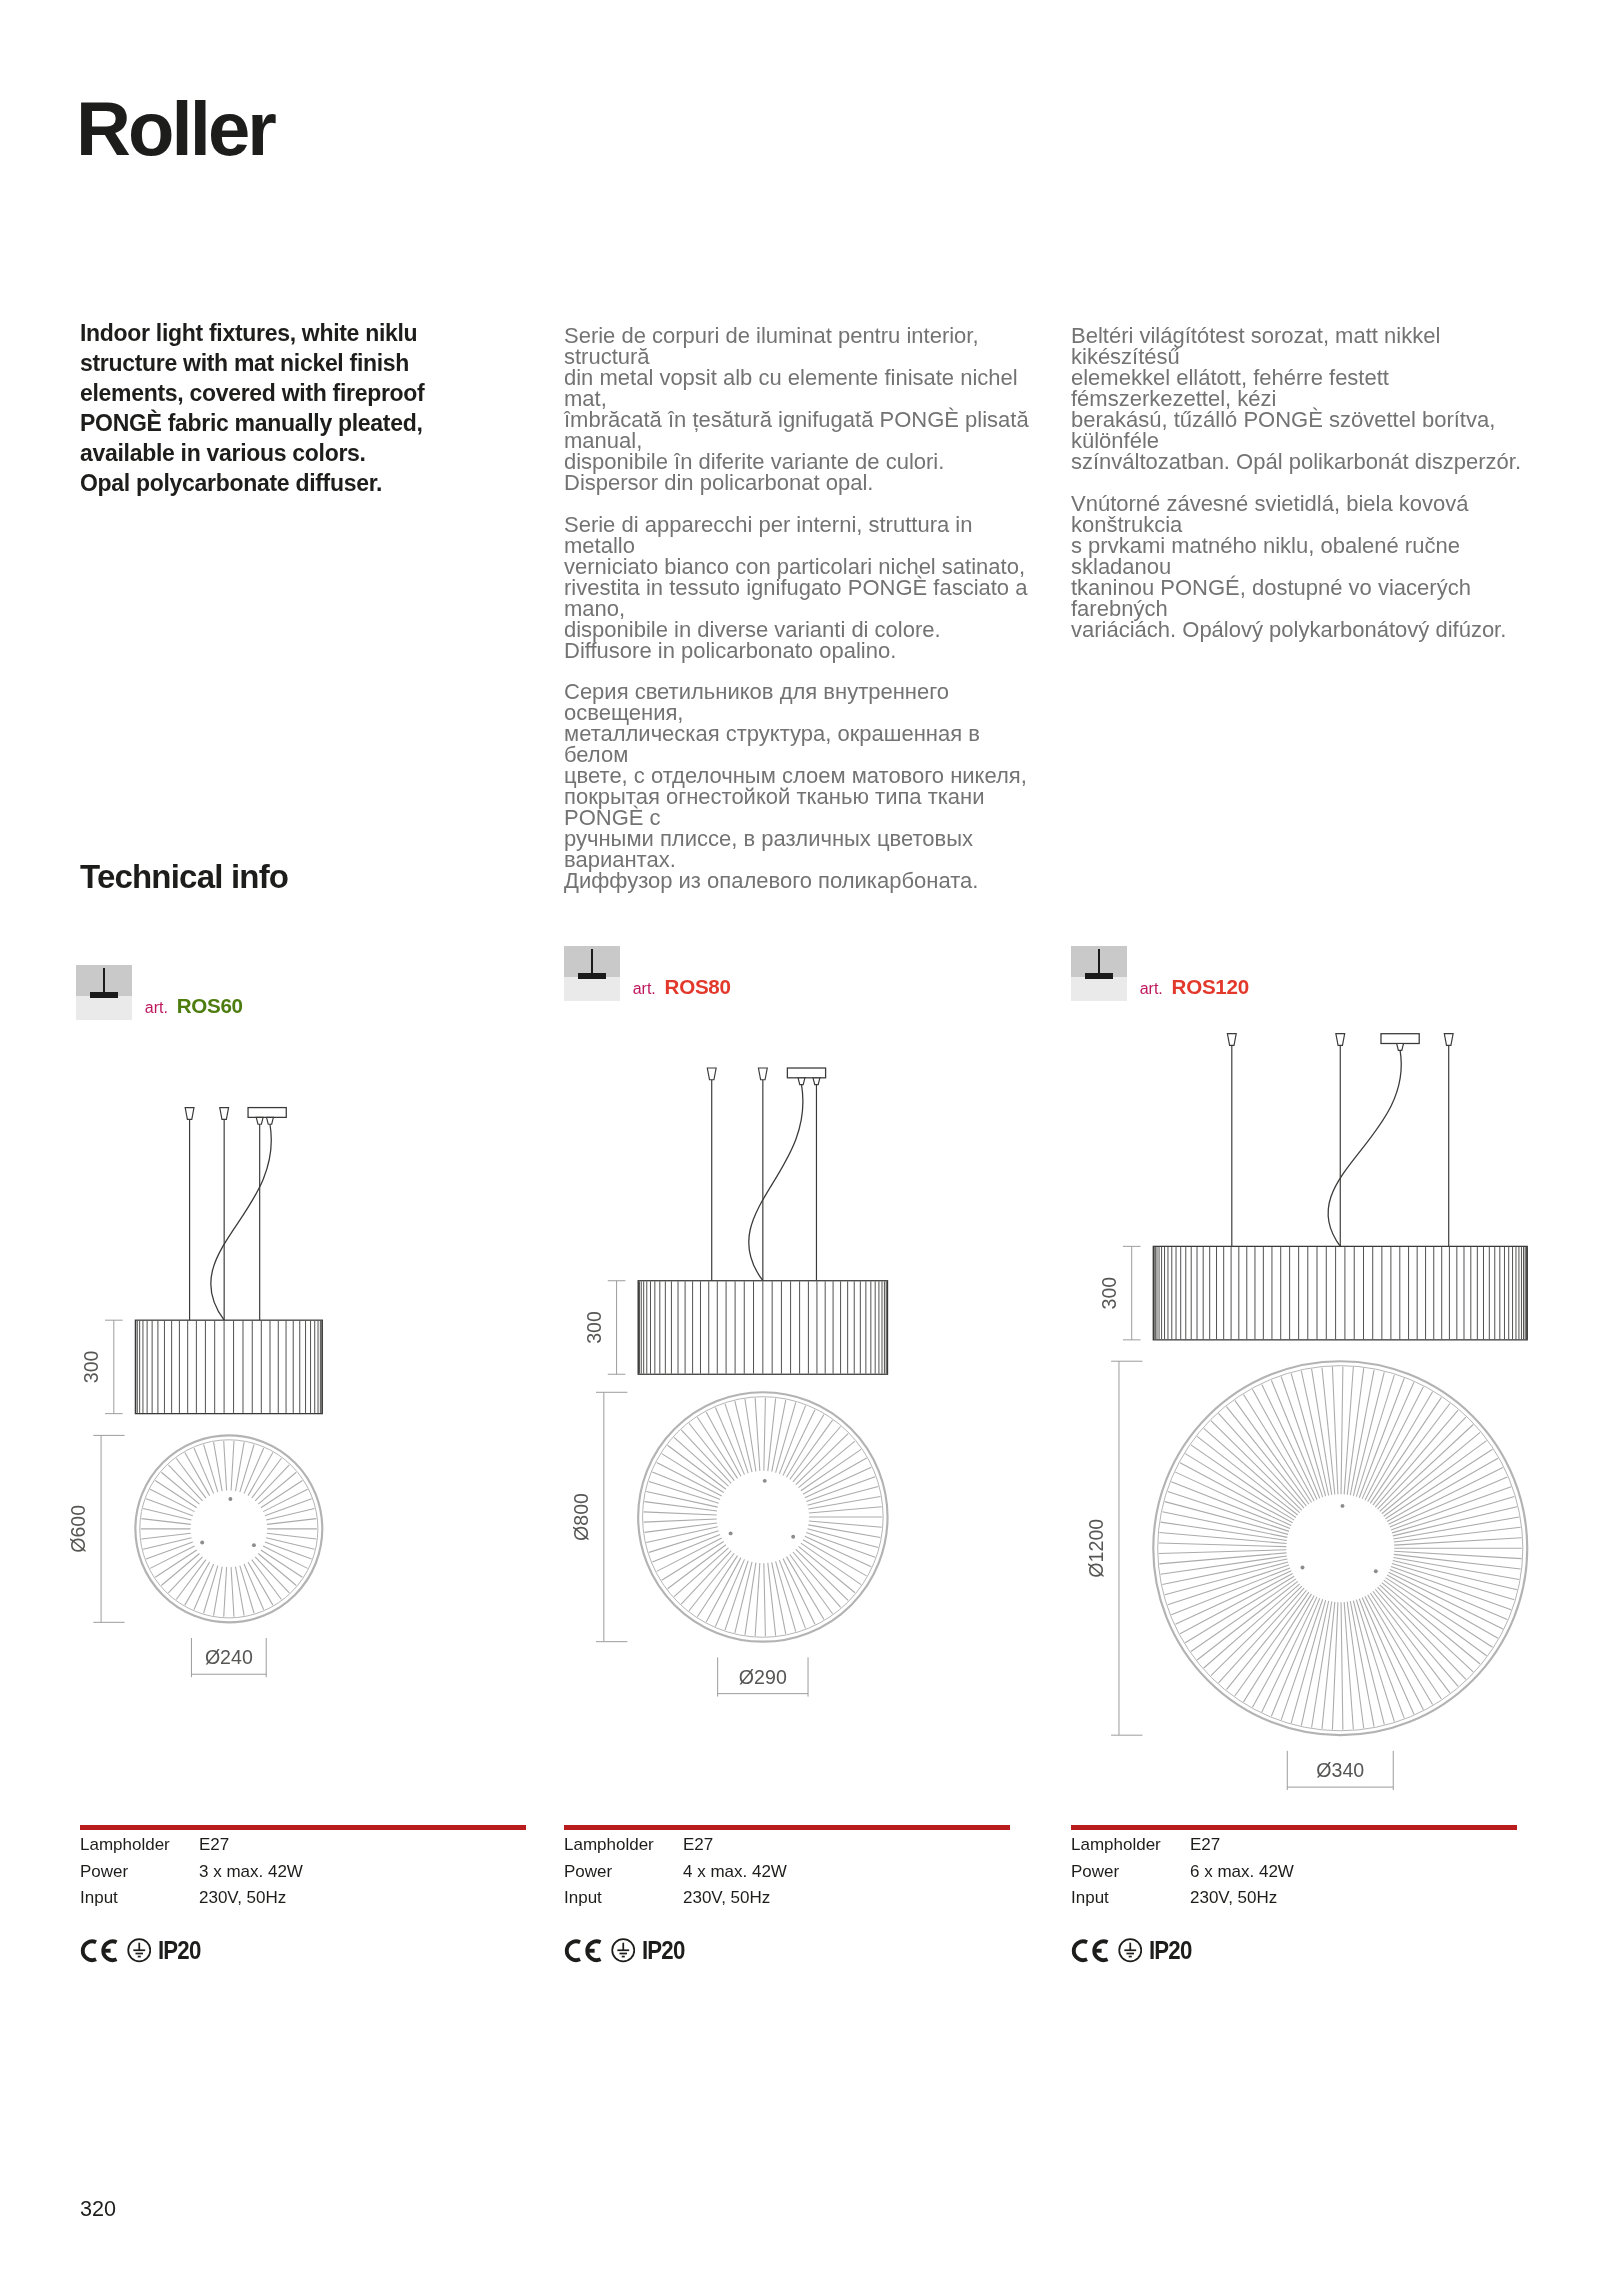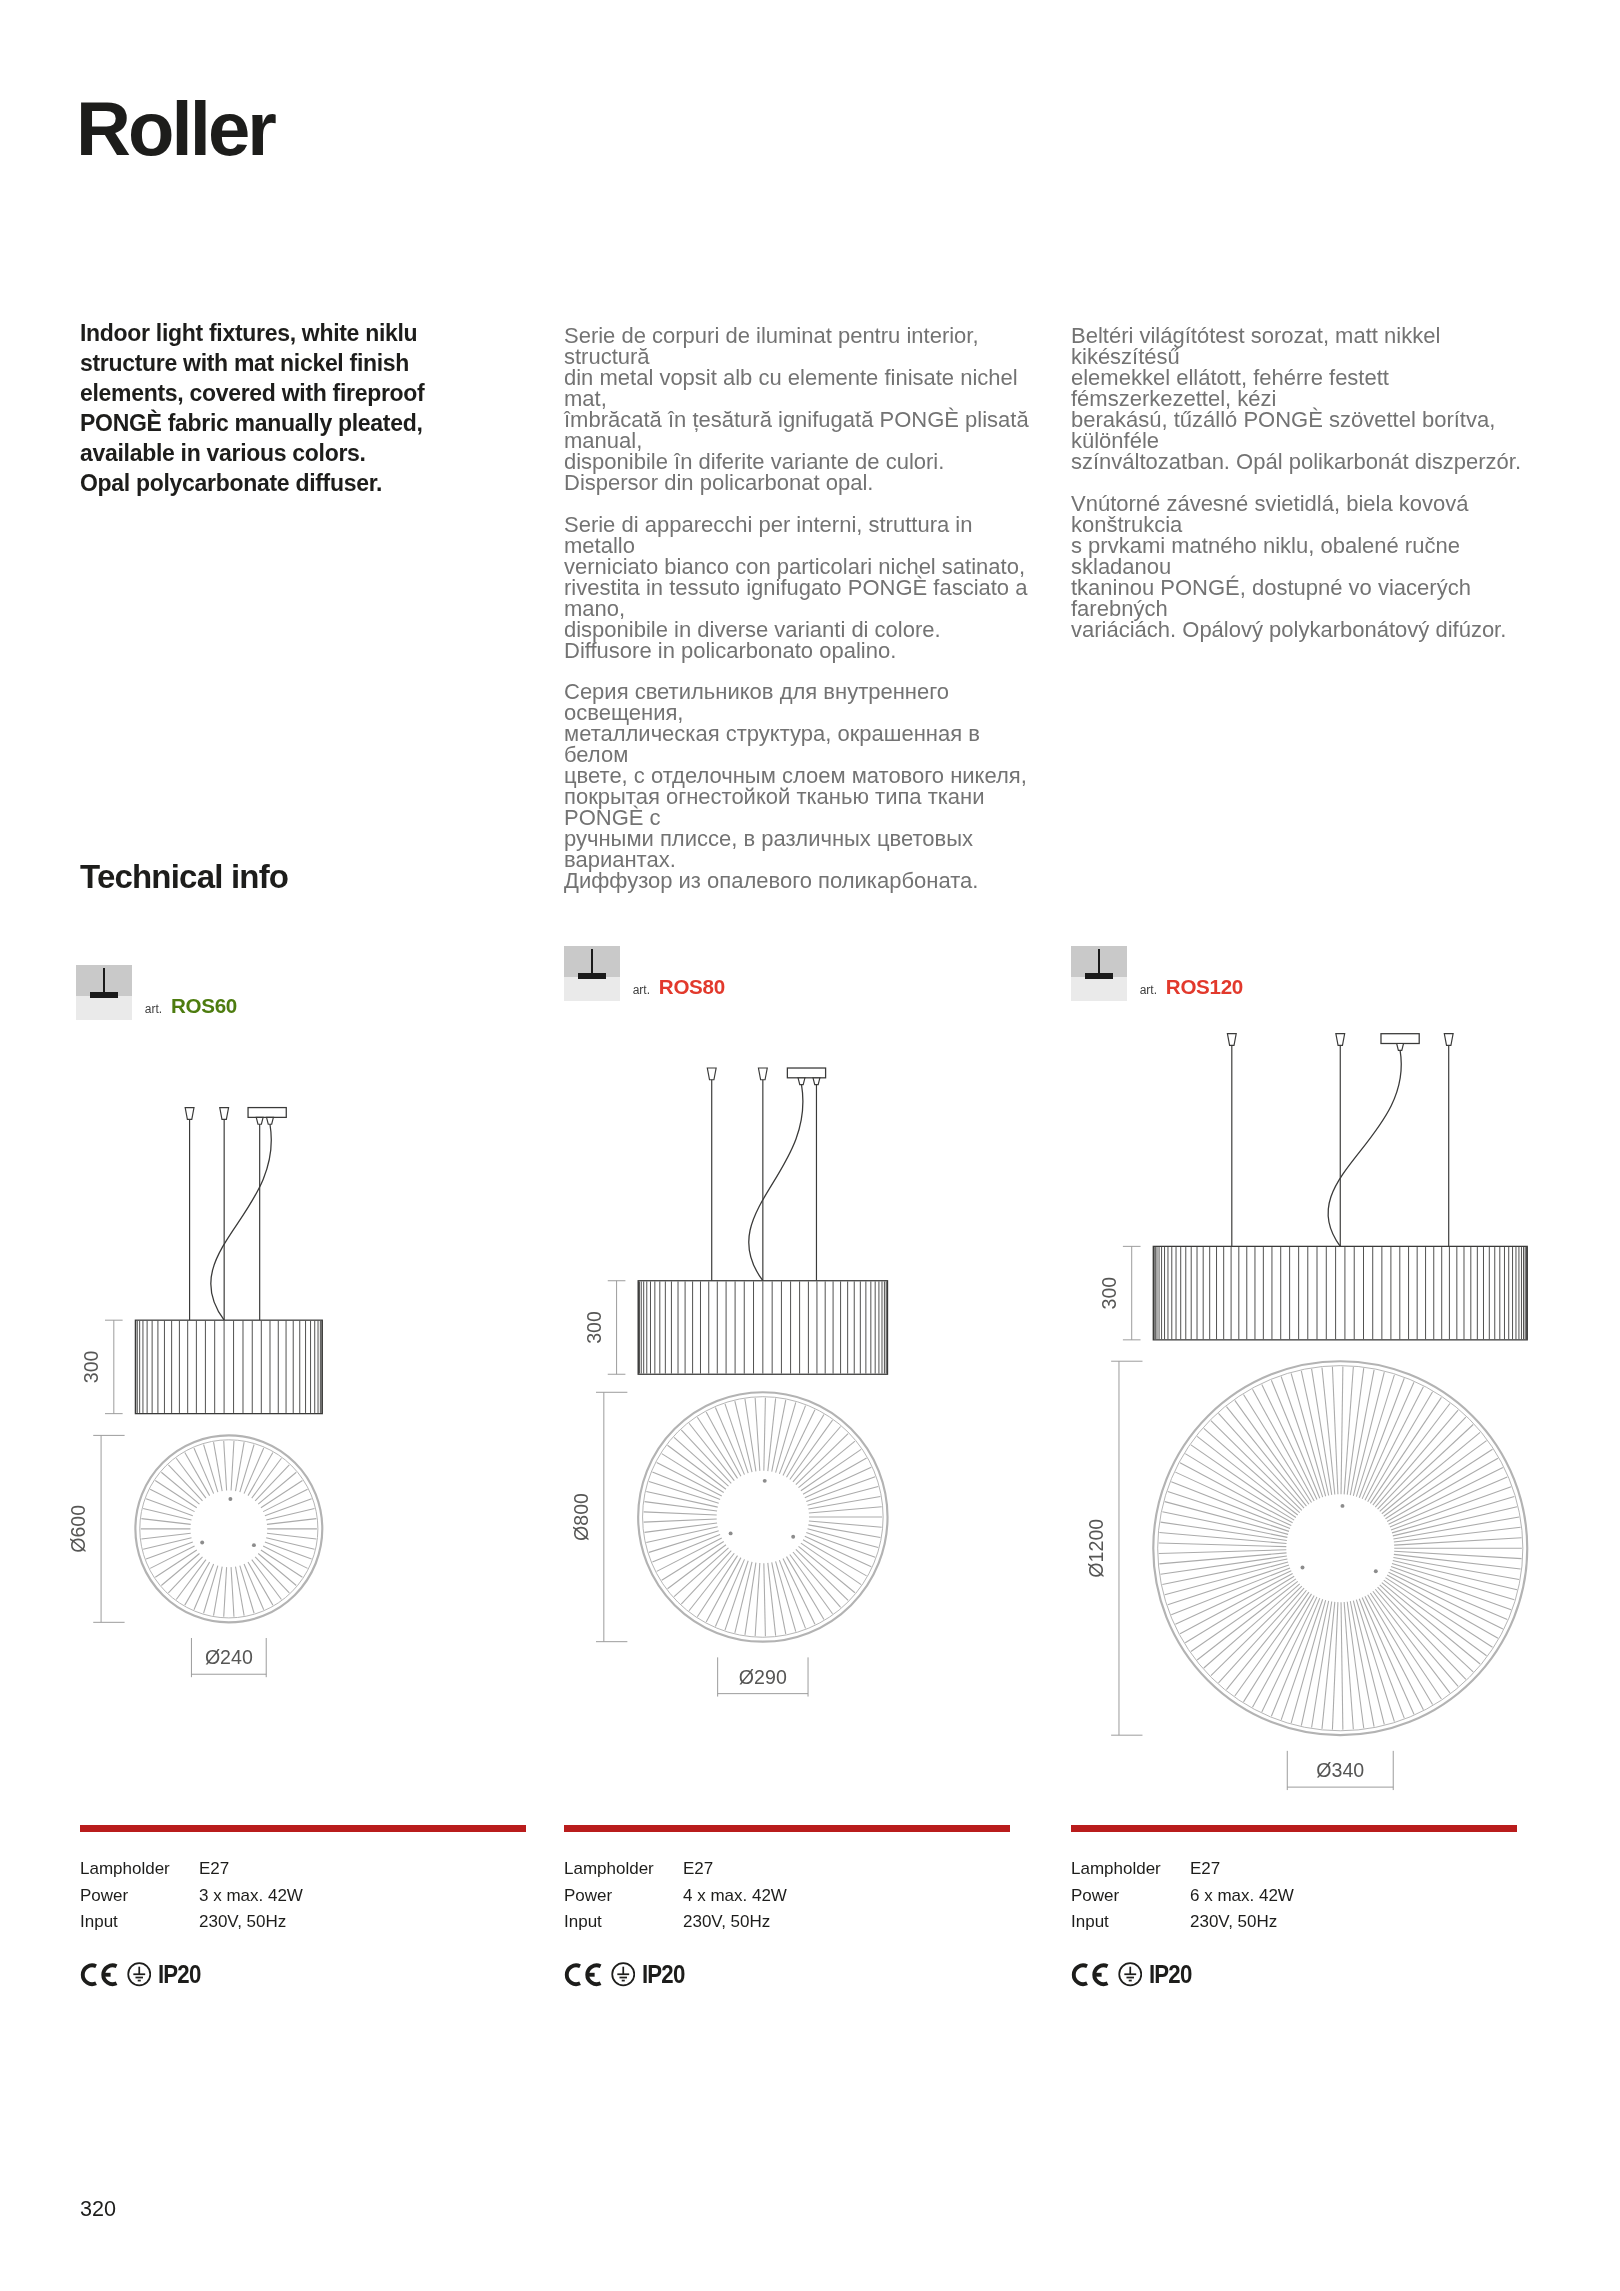--- a/index.html
+++ b/index.html
@@ -18,25 +18,25 @@
           letter-spacing:-0.8px;color:#1d1d1b;}
   .pcol{position:absolute;top:0;width:454px;height:2292px;}
   #pcol0{left:80px;} #pcol1{left:564px;} #pcol2{left:1071px;}
   .art-row{position:absolute;display:flex;align-items:flex-end;gap:12.7px;}
   #pcol0 .art-row{top:965px;left:-3.9px;} #pcol1 .art-row,#pcol2 .art-row{top:946px;left:0;}
   .mount-icon{position:relative;width:56px;height:55px;background:#eaeaea;flex:0 0 auto;}
   .mount-icon .mi-top{position:absolute;left:0;top:0;width:56px;height:31px;background:#c9c9c9;}
   .mount-icon .mi-rod{position:absolute;left:26.5px;top:2.9px;width:2px;height:24.5px;background:#1a1a1a;}
   .mount-icon .mi-bar{position:absolute;left:13.7px;top:26.5px;width:28px;height:6.9px;background:#1a1a1a;}
   .art-text{display:flex;align-items:baseline;gap:8.8px;padding-bottom:2px;}
-  .art-prefix{font-size:12px;color:#404040;}
+  .art-prefix{font-size:16px;color:#be185d;}
   .art-code{font-size:20.6px;font-weight:700;letter-spacing:-0.3px;}
   .dwg{position:absolute;}
   #dwg-0{left:69px;top:1039px;} #dwg-1{left:549px;top:1019px;} #dwg-2{left:1059px;top:1019px;}
-  .spec{position:absolute;top:1825px;left:0;width:446px;border-top:7px solid #b91c1c;padding-top:24px;}
+  .spec{position:absolute;top:1825px;left:0;width:446px;border-top:5px solid #b91c1c;padding-top:2px;}
   .spec-row{display:flex;font-size:17px;line-height:26.5px;color:#1d1d1b;}
   .spec-label{width:119px;flex:0 0 auto;}
   .marks{display:flex;align-items:center;gap:6.9px;margin-top:25.5px;height:27.4px;}
   .ip{font-size:26.5px;font-weight:700;letter-spacing:-1px;transform:scaleX(0.84);
       transform-origin:left center;color:#1d1d1b;}
   .pagenum{left:80px;top:2196px;font-size:21.6px;color:#1d1d1b;}
 </style>
 </head>
 <body>
 

